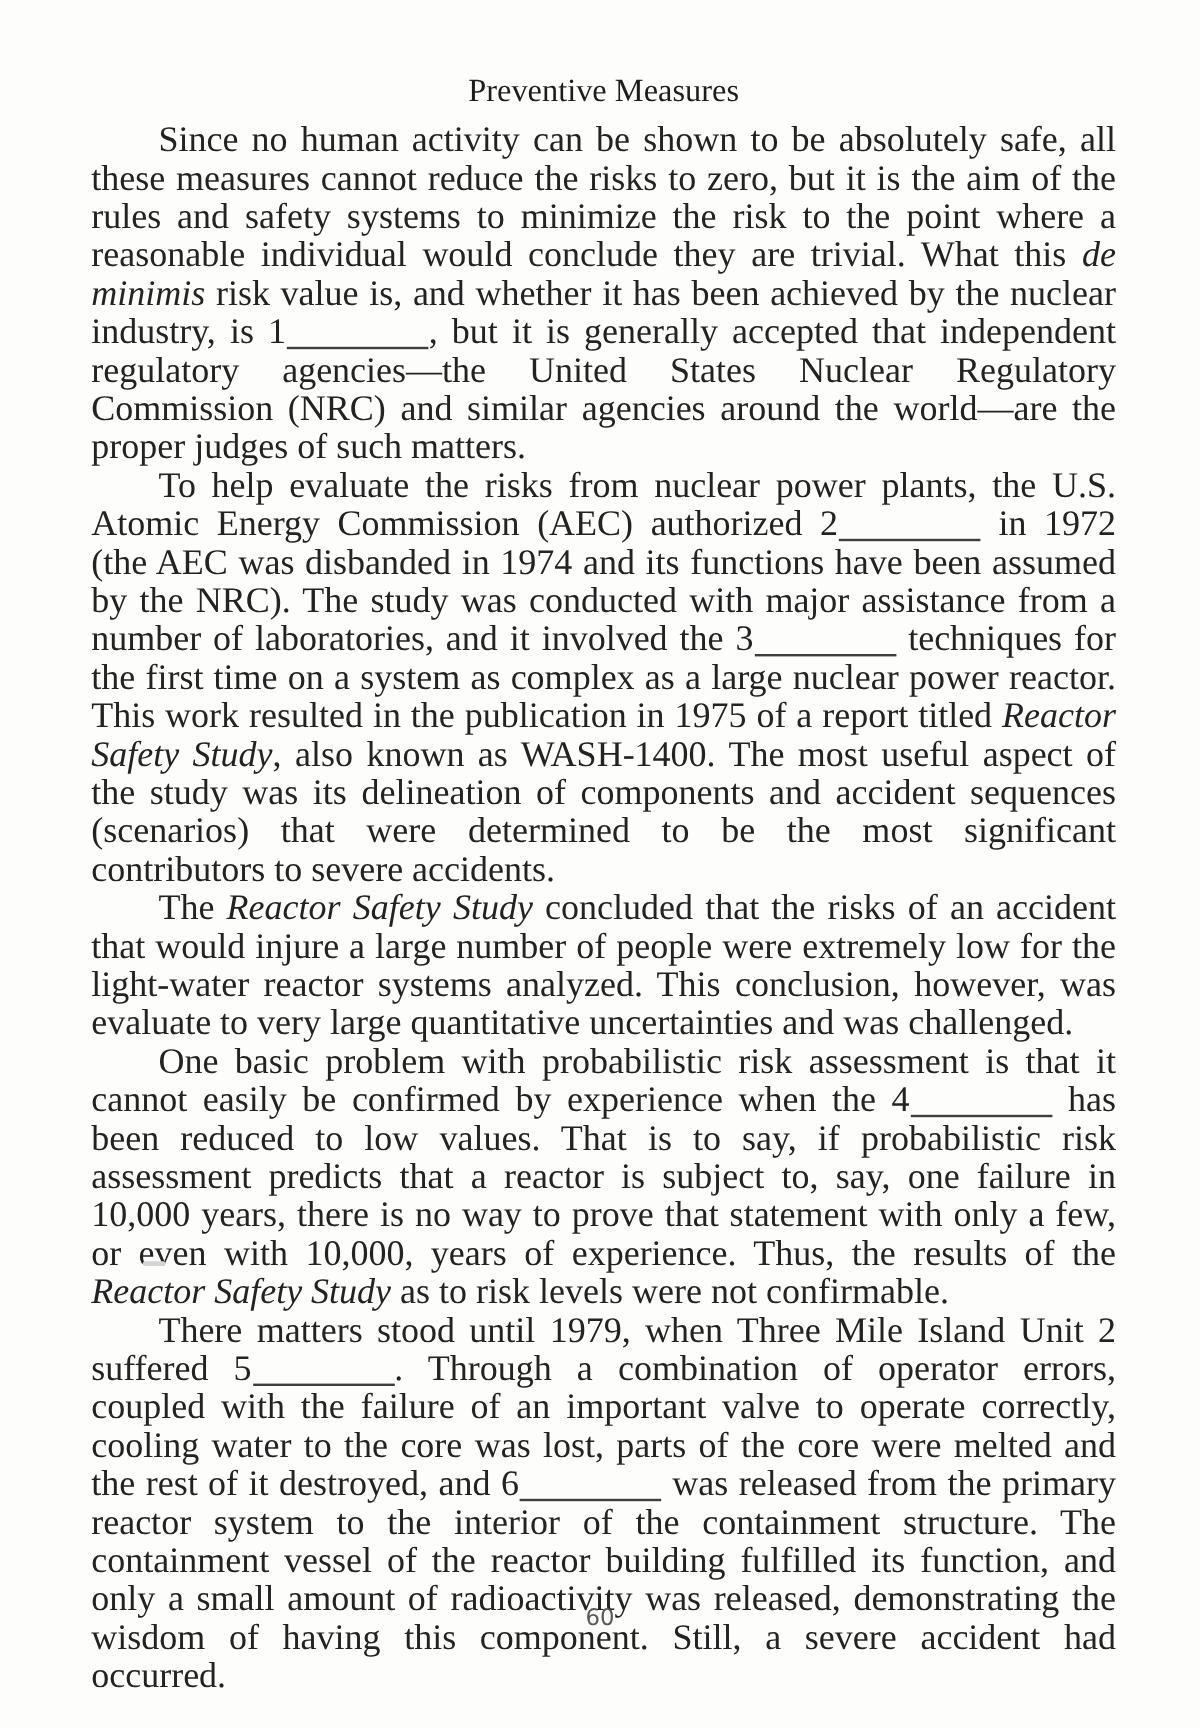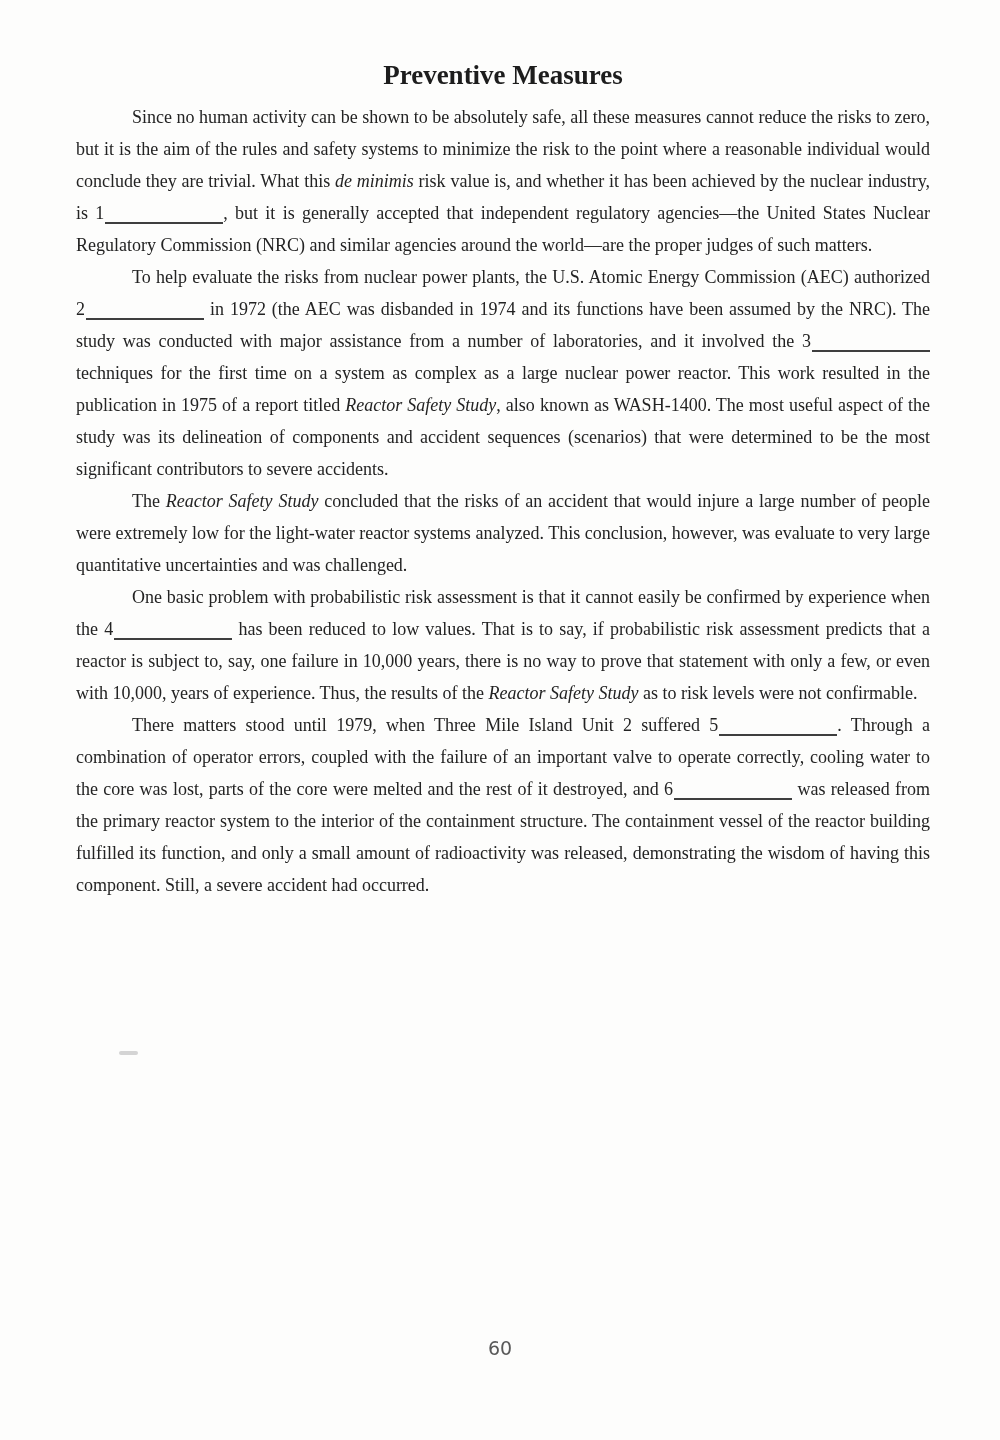--- a/index.html
+++ b/index.html
@@ -12,27 +12,27 @@
     width: 1000px;
     height: 1440px;
     background: #fdfdfc;
     overflow: hidden;
     font-family: "Liberation Serif", serif;
     color: #232323;
   }
   .title {
     margin: 60px 70px 10px 76px;
     font-size: 27px;
-    font-weight: bold;
+    font-weight: normal;
     text-align: center;
     color: #1d1d1d;
   }
   .content {
     margin: 0 70px 0 76px;
-    font-size: 18px;
+    font-size: 30px;
     line-height: 32px;
     text-align: justify;
   }
   .para {
     margin: 0;
     text-indent: 56px;
   }
   .seg-italic { font-style: italic; }
   .blank { white-space: nowrap; }
   .blank-num { padding-right: 1px; }

